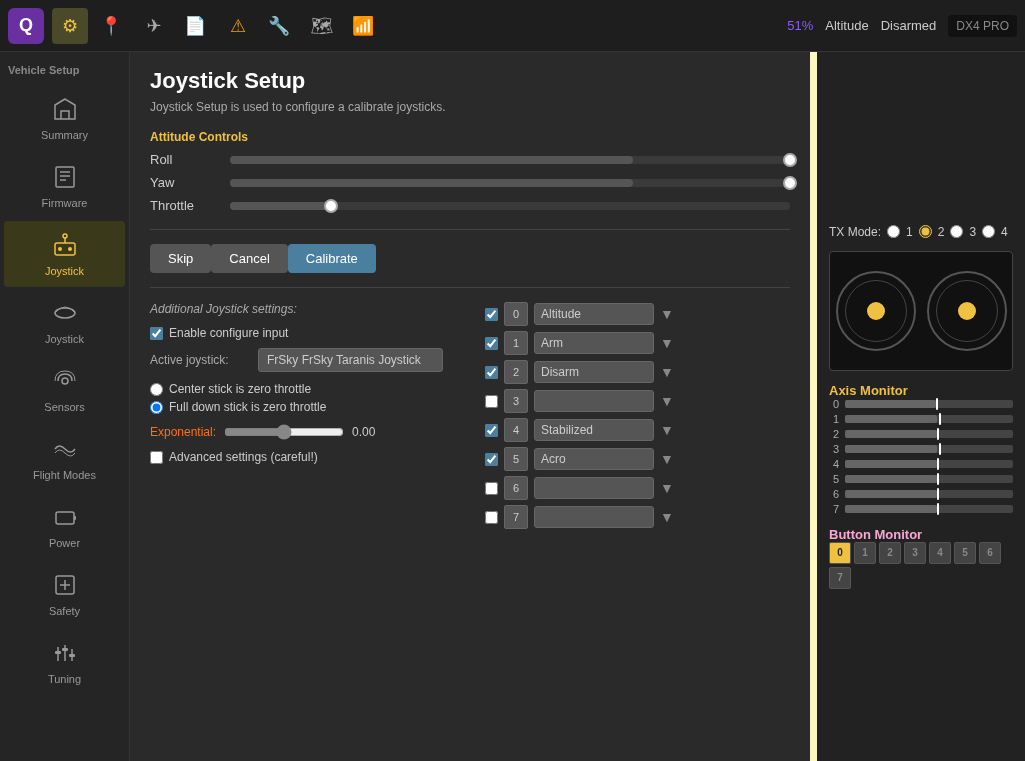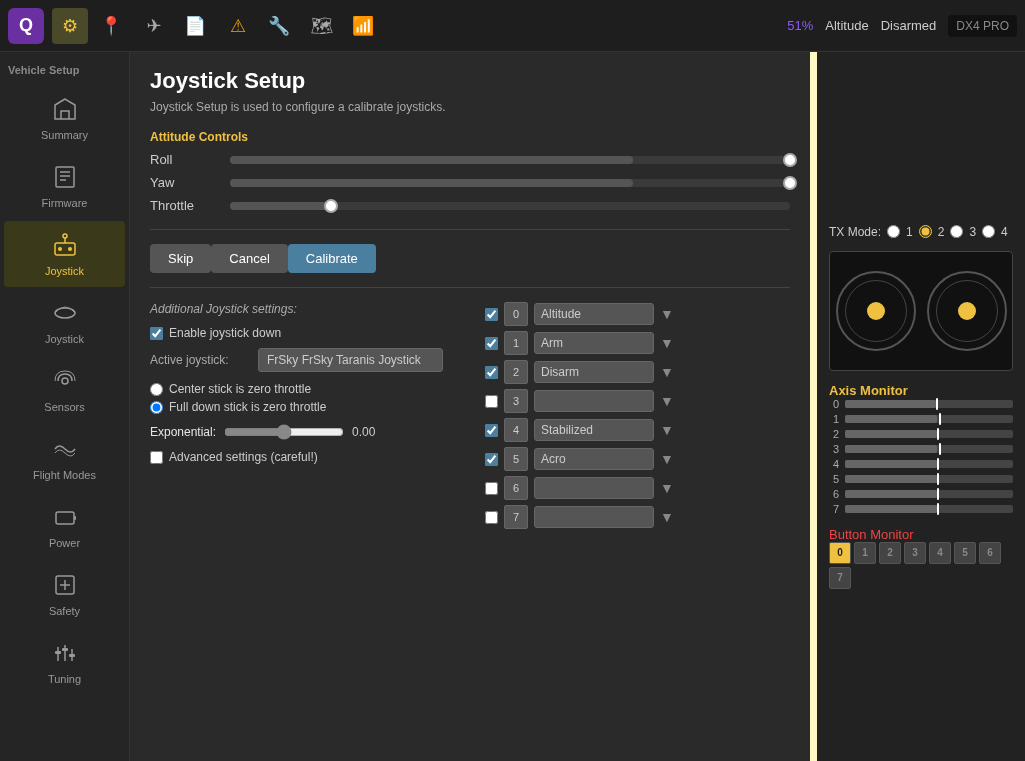--- a/index.html
+++ b/index.html
@@ -222,21 +222,21 @@
       margin-bottom: 4px;
     }
     .radio-row label { color: #ccc; font-size: 12px; cursor: pointer; }
 
     .expo-row {
       display: flex;
       align-items: center;
       gap: 8px;
       margin-bottom: 10px;
     }
-    .expo-label { color: #e5e5e5; font-size: 12px; }
+    .expo-label { color: #f97316; font-size: 12px; }
     .expo-slider { width: 120px; accent-color: #888; }
     .expo-val { color: #ccc; font-size: 12px; }
 
     
     .btn-actions-title { color: #aaa; font-size: 12px; font-style: italic; margin-bottom: 10px; }
     .btn-action-row {
       display: flex;
       align-items: center;
       gap: 6px;
       margin-bottom: 5px;
@@ -344,23 +344,23 @@
     .axis-tick {
       position: absolute;
       top: -2px;
       width: 2px;
       height: 12px;
       background: #fff;
       border-radius: 1px;
     }
 
     .btn-monitor-title {
-      color: #ef4444;
+      color: #f9a8d4;
       font-size: 13px;
-      font-weight: normal;
+      font-weight: bold;
     }
     .btn-monitor-row {
       display: flex;
       gap: 3px;
       flex-wrap: wrap;
     }
     .btn-mon-cell {
       width: 22px; height: 22px;
       background: #f0c040;
       color: #222;
@@ -541,21 +541,21 @@
     </div>
 
     <hr class="divider">
 
     <div class="two-col">
       <div class="left-col">
         <div class="settings-title">Additional Joystick settings:</div>
 
         <div class="check-row">
           <input type="checkbox" id="enable-joystick" checked="" style="">
-          <label for="enable-joystick">Enable joystick down</label>
+          <label for="enable-joystick">Enable configure input</label>
         </div>
 
         <div class="field-row">
           <span class="field-label">Active joystick:</span>
           <select class="dropdown-select">
             <option>FrSky FrSky Taranis Joystick</option>
           </select>
         </div>
 
         <div class="radio-group">

